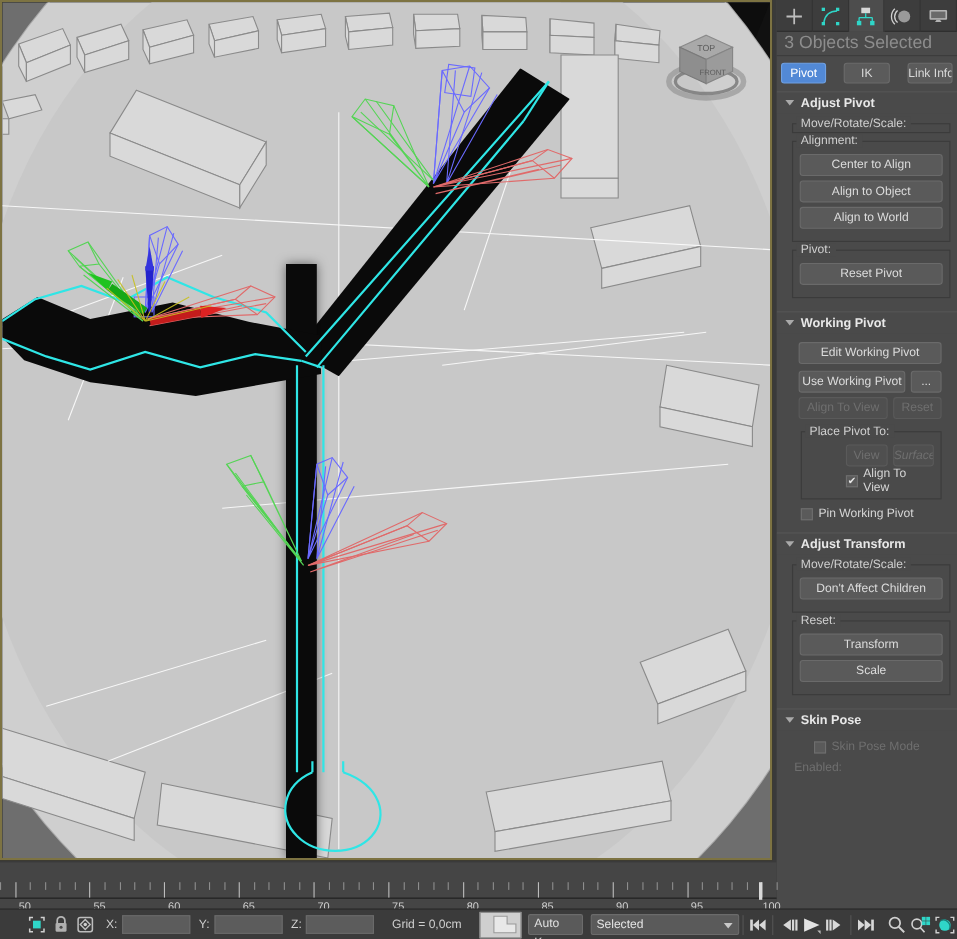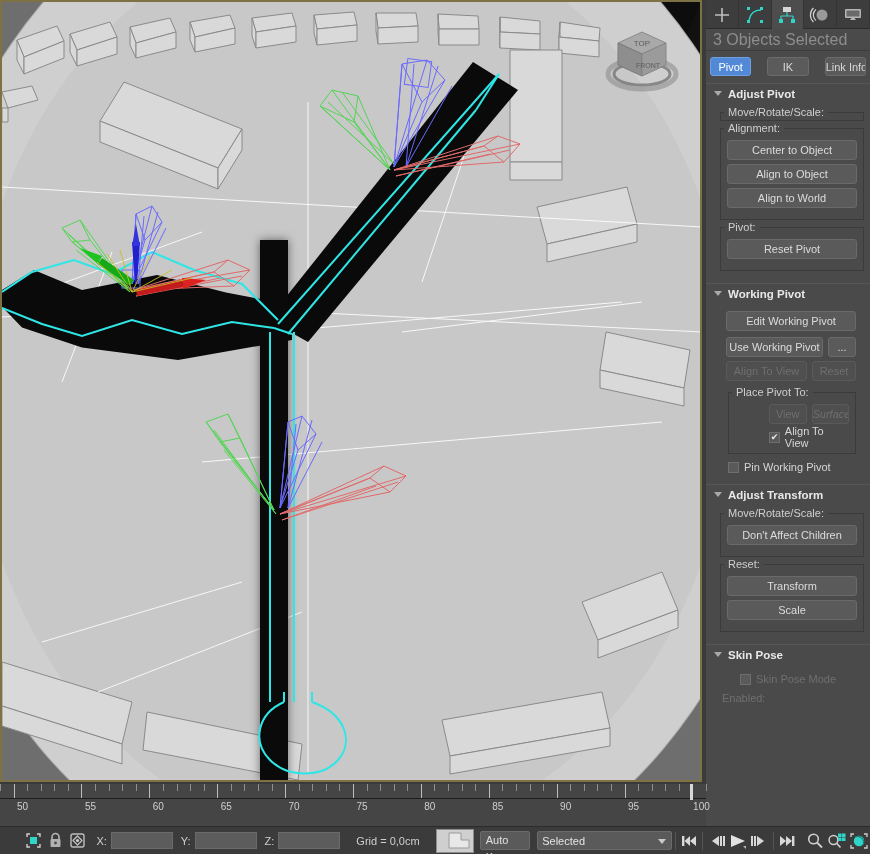--- a/index.html
+++ b/index.html
@@ -172,21 +172,21 @@
     cursor: pointer;
   }
   .chk.checked::after { content: "✔"; font-size: 9px; color: #e8e8e8; }
   .dim { color: #6f6f6f; }
 
   
   #timeline {
     position: absolute; left: 0; top: 784px; width: 706px; height: 42px;
     background: #454545;
   }
-  #ruler { position: absolute; left: 0; top: 0; width: 706px; height: 34px; }
+  #ruler { position: absolute; left: 0; top: 18px; width: 706px; height: 34px; }
   .tick-label {
     position: absolute; top: 17px; font-size: 10px; color: #cfcfcf;
     transform: translateX(-50%);
   }
   .tick-major { position: absolute; top: 0; width: 1px; height: 14px; background: #bdbdbd; }
   .tick-minor { position: absolute; top: 0; width: 1px; height: 7px; background: #8e8e8e; }
   #ruler-baseline { position:absolute; left:0; top:14px; width: 706px; height: 1px; background:#1d1d1d; }
   #time-slider-handle {
     position:absolute; left: 690px; top: 0; width: 3px; height: 16px; background:#d8d8d8;
   }
@@ -499,21 +499,21 @@
       <span class="rollout-arrow"></span>
       <span>Adjust Pivot</span>
     </div>
     <div class="rollout-body">
       <div class="group">
         <div class="group-title">Move/Rotate/Scale:</div>
       </div>
       <div class="group">
         <div class="group-title">Alignment:</div>
         <div class="group-inner">
-          <div class="btn">Center to Object</div>
+          <div class="btn">Center to Align</div>
           <div class="btn">Align to Object</div>
           <div class="btn">Align to World</div>
         </div>
       </div>
       <div class="group">
         <div class="group-title">Pivot:</div>
         <div class="group-inner">
           <div class="btn">Reset Pivot</div>
         </div>
       </div>

